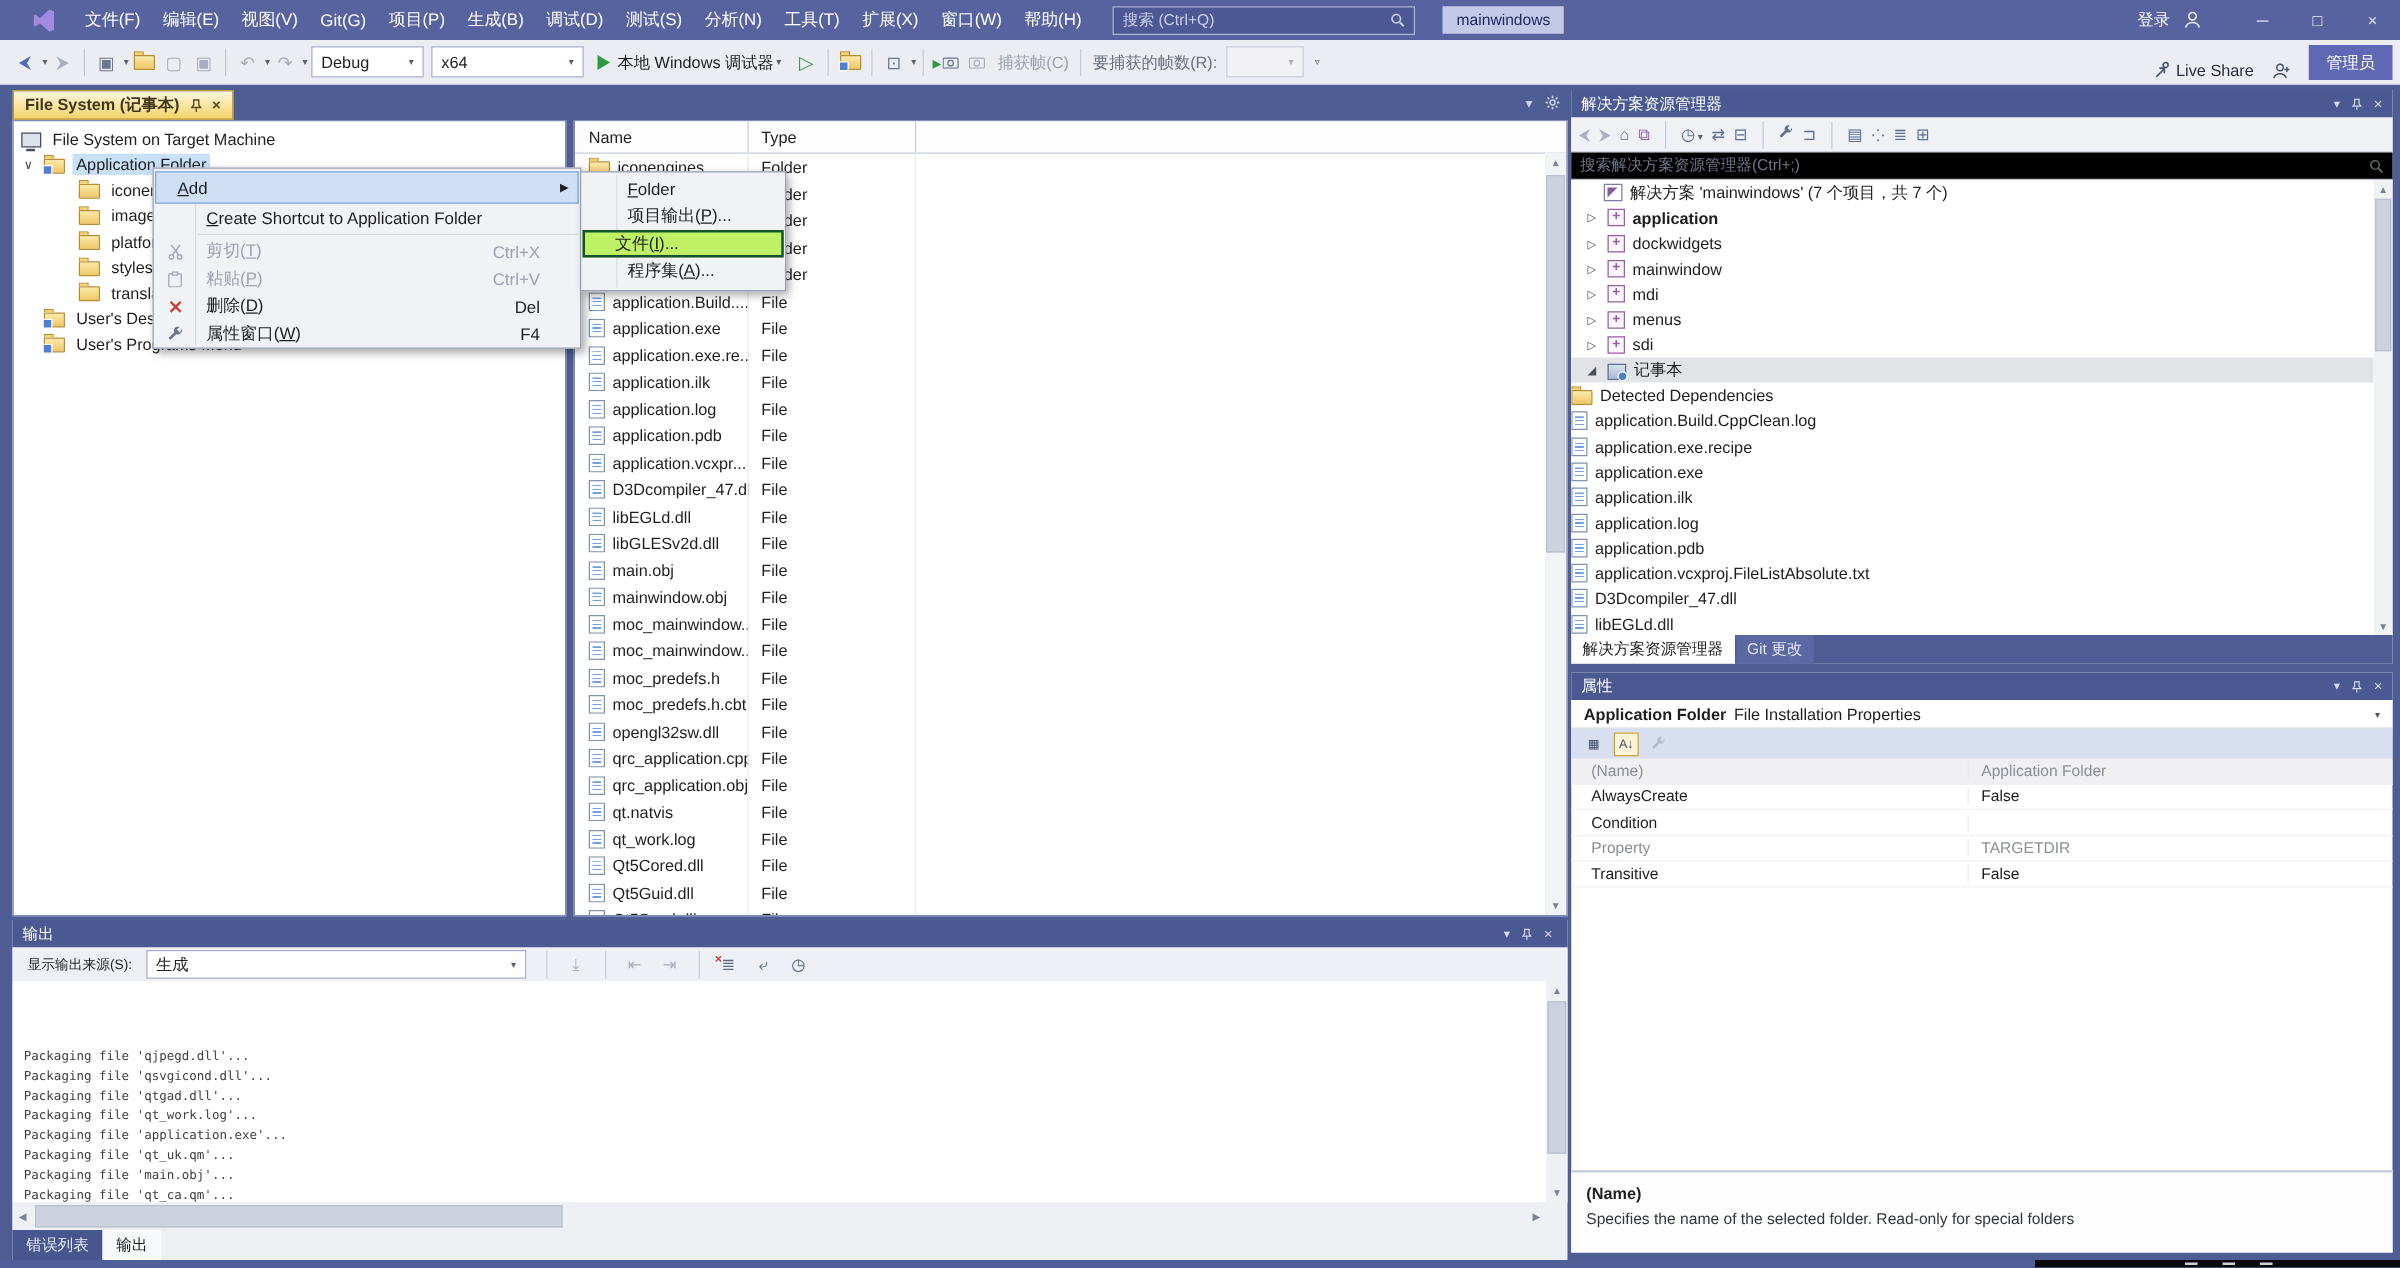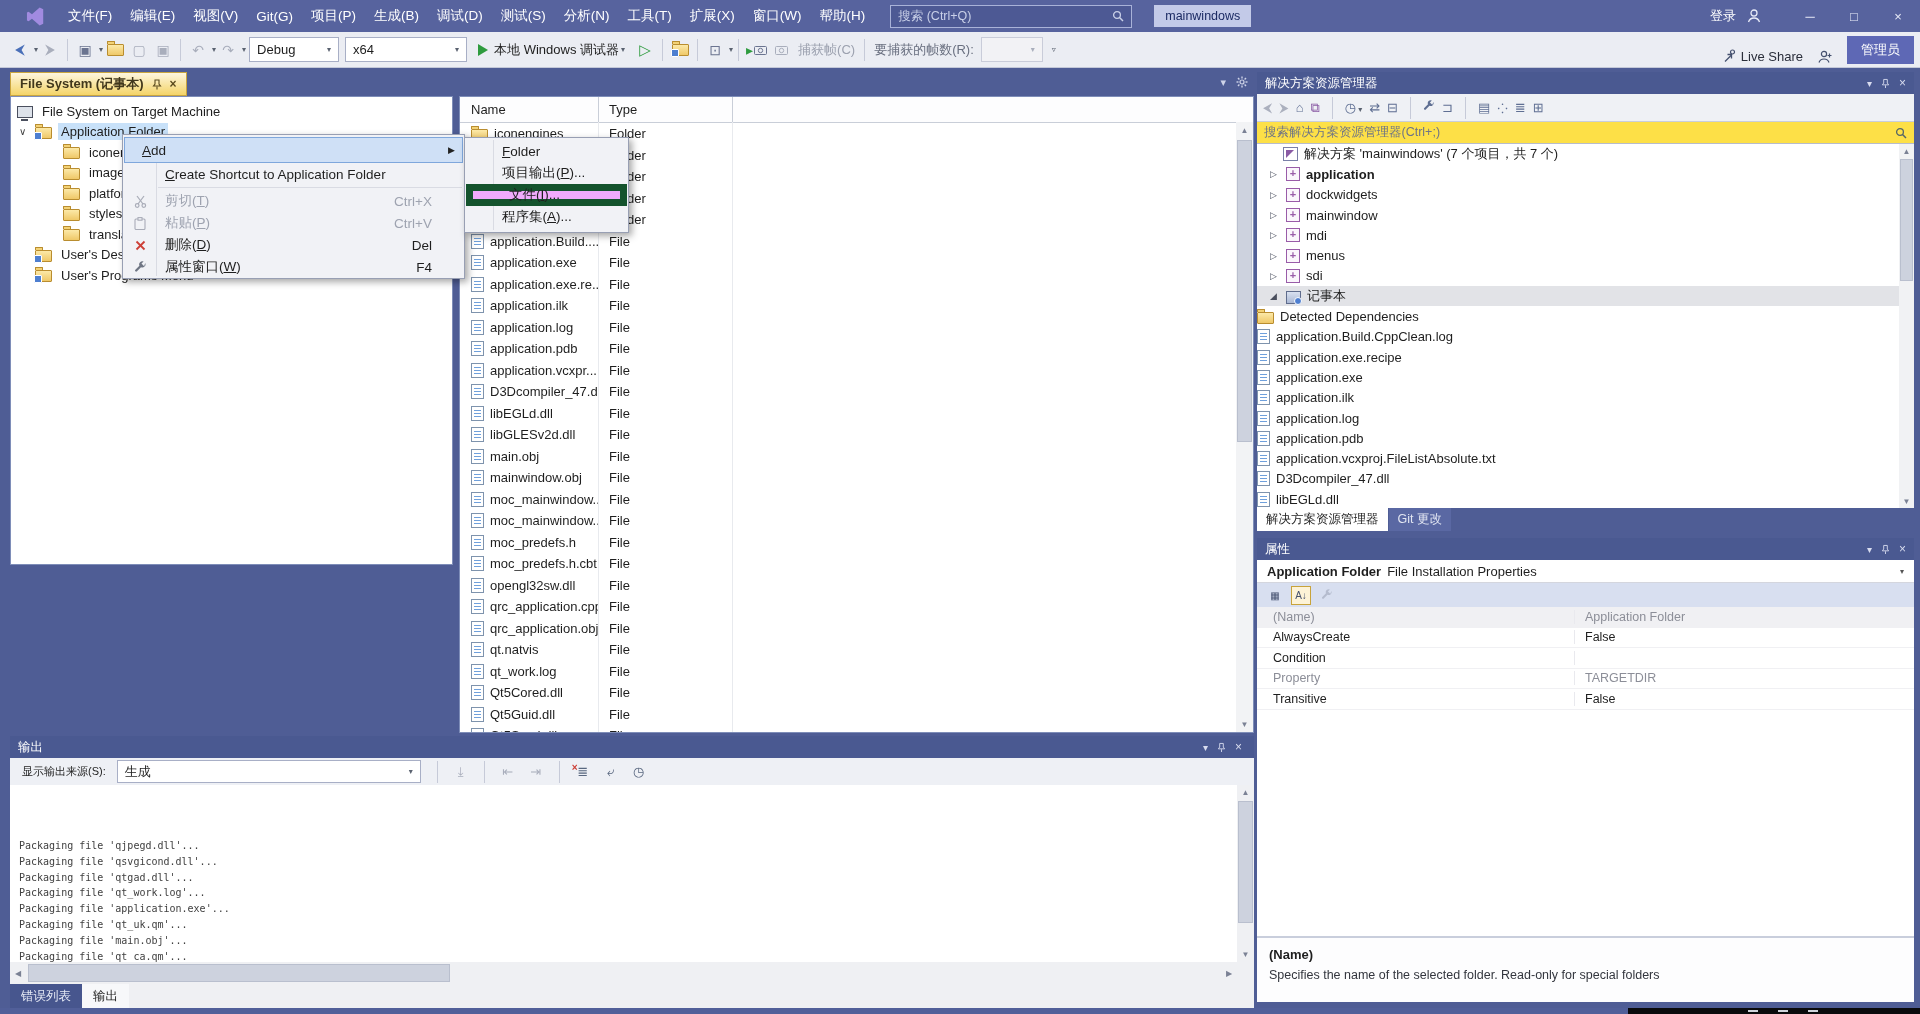--- a/index.html
+++ b/index.html
@@ -68,21 +68,21 @@
 
   
   #doctabs{position:absolute;left:10px;top:72px;width:1244px;height:24px}
   #goldtab{display:inline-flex;align-items:center;height:24px;padding:0 9px;gap:8px;
            background:linear-gradient(#FEF6DE,#F4D468);border:1px solid #C9A53F;box-sizing:border-box;
            color:#41371C;font-weight:bold;font-size:13px}
   #doctabs .right-ico{position:absolute;right:6px;top:4px;color:#CED3E8;display:flex;gap:10px;font-size:11px}
 
   
   .pane{position:absolute;background:#fff;border:1px solid #7E8DB8;box-sizing:border-box;overflow:hidden}
-  #fs-pane{left:10px;top:96px;width:443px;height:469px}
+  #fs-pane{left:10px;top:96px;width:443px;height:637px}
   #list-pane{left:459px;top:96px;width:795px;height:637px}
 
   .fsrow{display:flex;align-items:center;height:20.5px;white-space:nowrap;font-size:13px}
   .fs-arrow{width:16px;flex:none;font-size:10px;color:#444}
   .fs-arrow:empty{display:none}
   .x-lv0{padding-left:6px}.x-lv1a{padding-left:8px}.x-lv1{padding-left:24px}.x-lv2{padding-left:52px}
   .fslbl{padding:1px 3px}
   .fslbl.sel{background:#C8E1F9}
 
   
@@ -100,21 +100,21 @@
   
   .tw-head{height:22px;background:#4A5991;color:#fff;display:flex;align-items:center;
            padding:0 8px;font-size:12.5px;box-sizing:border-box}
   .tw-icons{margin-left:auto;display:flex;align-items:center;gap:9px;color:#D8DCEF;font-size:10px}
 
   
   #se-panel{position:absolute;left:1257px;top:72px;width:657px;height:459px;background:#fff;box-sizing:border-box}
   #se-toolbar{height:28px;background:#EFF1F5;border-bottom:1px solid #C9CEDA;display:flex;align-items:center;
               padding:0 6px;gap:7px;color:#5F6F93;font-size:13px;box-sizing:border-box}
   #se-toolbar .dis{color:#ABB0BE}
-  #se-search{height:21px;border-bottom:1px solid #B7BCCB;background:#fde047;display:flex;align-items:center;
+  #se-search{height:21px;border-bottom:1px solid #B7BCCB;background:#000000;display:flex;align-items:center;
              padding:0 7px;color:#6E7486;font-size:12.5px}
   #se-search svg{margin-left:auto}
   #se-tree{position:absolute;left:0;right:15px;top:72px;bottom:23px;overflow:hidden;background:#fff}
   .serow{display:flex;align-items:center;height:20.3px;white-space:nowrap;font-size:13px}
   .serow.sel{background:#E2E3E7}
   .se-arrow{width:16px;flex:none;font-size:9px;color:#4A4F5E}
   .se-arrow:empty{display:none}
   .x-slv0{padding-left:26px}.x-slv1{padding-left:13px}.x-slv2{}
   .selbl.bold{font-weight:bold}
   #se-scroll{position:absolute;right:0;top:72px;bottom:23px;width:15px;background:#F1F2F4}
@@ -174,21 +174,21 @@
   .mi .mico{position:absolute;left:7px;width:20px;text-align:center;display:flex;justify-content:center}
   .mi.hl{background:#CFE0F6;border:1px solid #7FA7DC;margin:0 1px;padding-left:17px}
   .mi.add{height:26px}
   .msep{height:1px;background:#D9DBE3;margin:2px 2px 2px 35px}
   .mkey{text-decoration:underline}
   .subarrow{position:absolute;right:7px;font-size:9px;color:#222}
   #ctxsub{position:absolute;left:464px;top:137px;width:165px;height:96px;background:#F1F2F6;
           border:1px solid #989FB3;box-shadow:3px 3px 7px rgba(0,0,0,.35);z-index:51;padding:2px 0;box-sizing:border-box}
   #ctxsub::before{content:"";position:absolute;left:28px;top:2px;bottom:2px;width:1px;background:#D9DBE3}
   #ctxsub .mi{padding-left:37px}
-  #ctxsub .mi.hl{background:#f0abfc;border:7px solid #14532d;padding-left:36px}
+  #ctxsub .mi.hl{background:#bef264;border:2px solid #14532d;padding-left:24px}
 </style>
 </head>
 <body>
 
 <div id="titlebar">
   <svg id="vslogo" width="19" height="19" viewBox="0 0 16 16">
       <path d="M11.5 0.5 L14.5 1.8 V14.2 L11.5 15.5 L5 9.8 L2.2 12 L0.8 11.3 V4.7 L2.2 4 L5 6.2 Z M4.8 8 L11 3.5 V12.5 Z" fill="#A18BE0"></path>
     </svg>
   <div class="flex">
 

